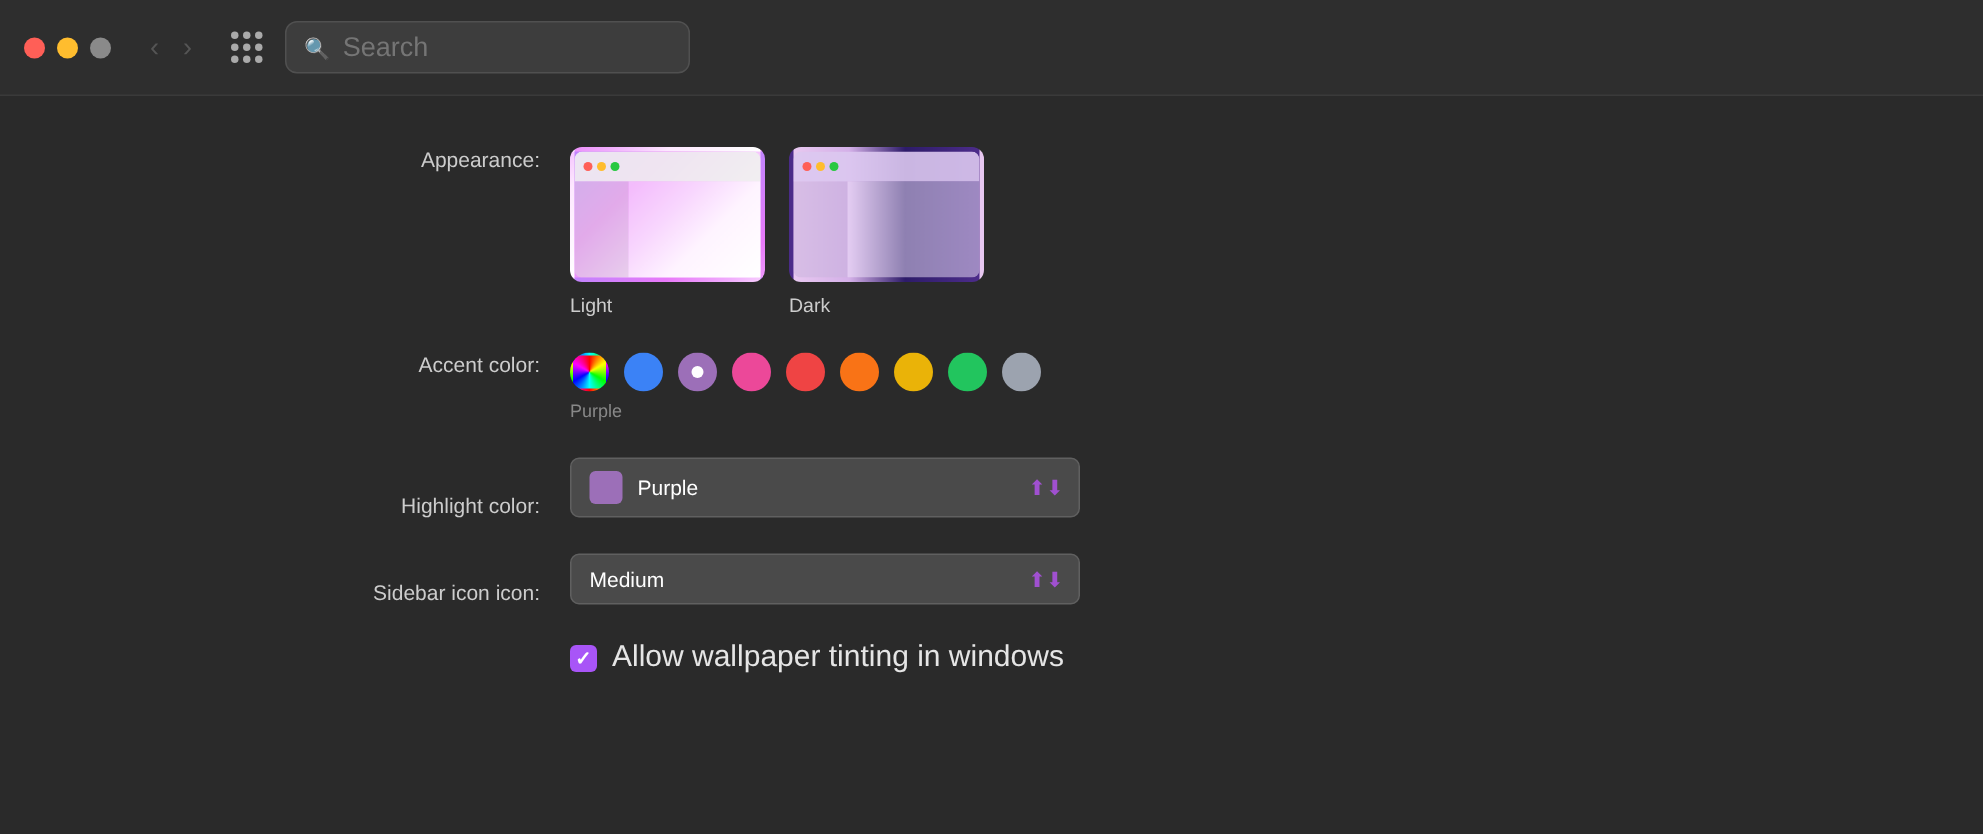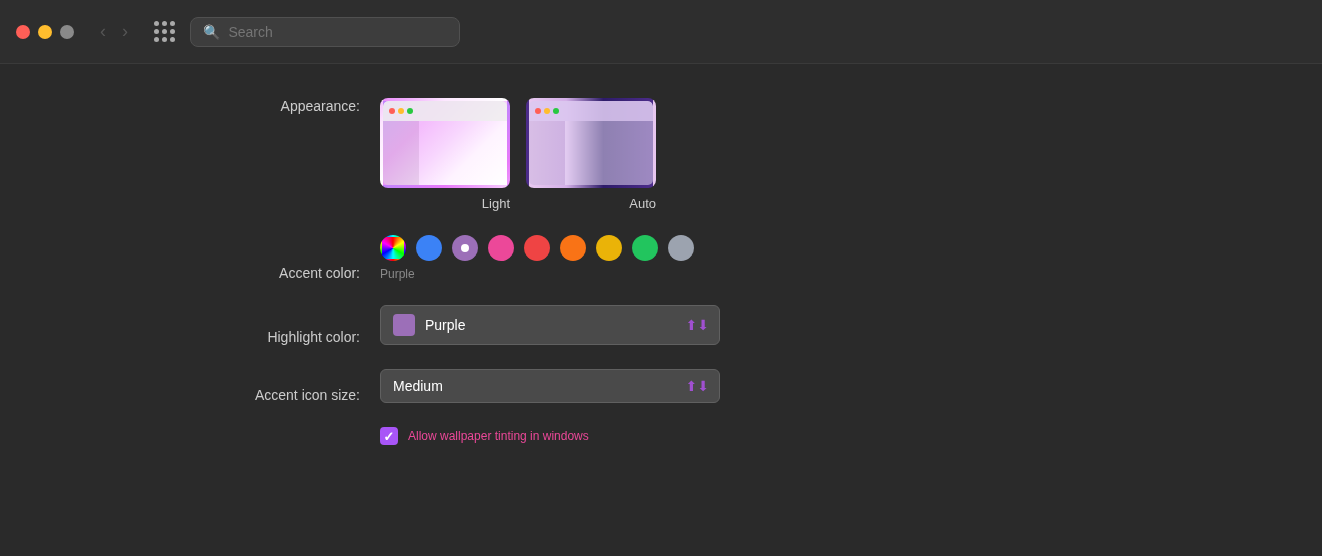--- a/index.html
+++ b/index.html
@@ -88,21 +88,21 @@
     .search-icon {
       color: #888;
       font-size: 14px;
     }
 
     .search-input {
       background: none;
       border: none;
       outline: none;
       color: #888;
-      font-size: 14px;
+      font-size: 18px;
       width: 100%;
     }
 
     
     .content {
       padding: 30px 0;
       display: flex;
       flex-direction: column;
       gap: 24px;
       align-items: flex-start;
@@ -132,21 +132,21 @@
     }
 
     .appearance-options {
       display: flex;
       gap: 16px;
     }
 
     .appearance-option {
       display: flex;
       flex-direction: column;
-      align-items: flex-end;
+      align-items: flex-start;
       gap: 8px;
       cursor: pointer;
     }
 
     .appearance-thumbnail {
       width: 130px;
       height: 90px;
       border-radius: 8px;
       overflow: hidden;
       position: relative;
@@ -347,22 +347,22 @@
       flex-shrink: 0;
     }
 
     .checkmark {
       color: white;
       font-size: 13px;
       font-weight: bold;
     }
 
     .checkbox-label {
-      font-size: 12px;
-      color: #ec4899;
+      font-size: 20px;
+      color: #e5e5e5;
     }
 
     
     .grid-dots {
       display: grid;
       grid-template-columns: repeat(3, 5px);
       gap: 3px;
     }
     .grid-dot {
       width: 5px;
@@ -431,28 +431,28 @@
         <div class="appearance-option">
           <div class="appearance-thumbnail thumb-auto">
             <div class="thumb-bar">
               <div class="thumb-dot red"></div>
               <div class="thumb-dot yellow"></div>
               <div class="thumb-dot green"></div>
             </div>
             <div class="thumb-sidebar"></div>
             <div class="thumb-content"></div>
           </div>
-          <span class="appearance-label">Auto</span>
+          <span class="appearance-label">Dark</span>
         </div>
 
       </div>
     </div>
   </div>
 
-  <div class="row" style="align-items: flex-end;">
+  <div class="row" style="align-items: flex-start;">
     <div class="row-label">Accent color:</div>
     <div class="accent-colors-section">
       <div class="accent-colors">
         <div class="accent-color multicolor"></div>
         <div class="accent-color" style="background:#3b82f6;"></div>
         <div class="accent-color selected" style="background:#9c6fb8;"></div>
         <div class="accent-color" style="background:#ec4899;"></div>
         <div class="accent-color" style="background:#ef4444;"></div>
         <div class="accent-color" style="background:#f97316;"></div>
         <div class="accent-color" style="background:#eab308;"></div>
@@ -466,21 +466,21 @@
   <div class="row">
     <div class="row-label">Highlight color:</div>
     <div class="select-color-swatch">
       <div class="color-swatch" style="background:#9c6fb8;"></div>
       <span class="select-text">Purple</span>
       <span class="select-arrow">⬆⬇</span>
     </div>
   </div>
 
   <div class="row">
-    <div class="row-label">Accent icon size:</div>
+    <div class="row-label">Sidebar icon icon:</div>
     <div class="select-color-swatch">
       <span class="select-text">Medium</span>
       <span class="select-arrow">⬆⬇</span>
     </div>
   </div>
 
   <div class="row" style="margin-left: 180px;">
     <div class="checkbox-row">
       <div class="checkbox">
         <span class="checkmark">✓</span>

